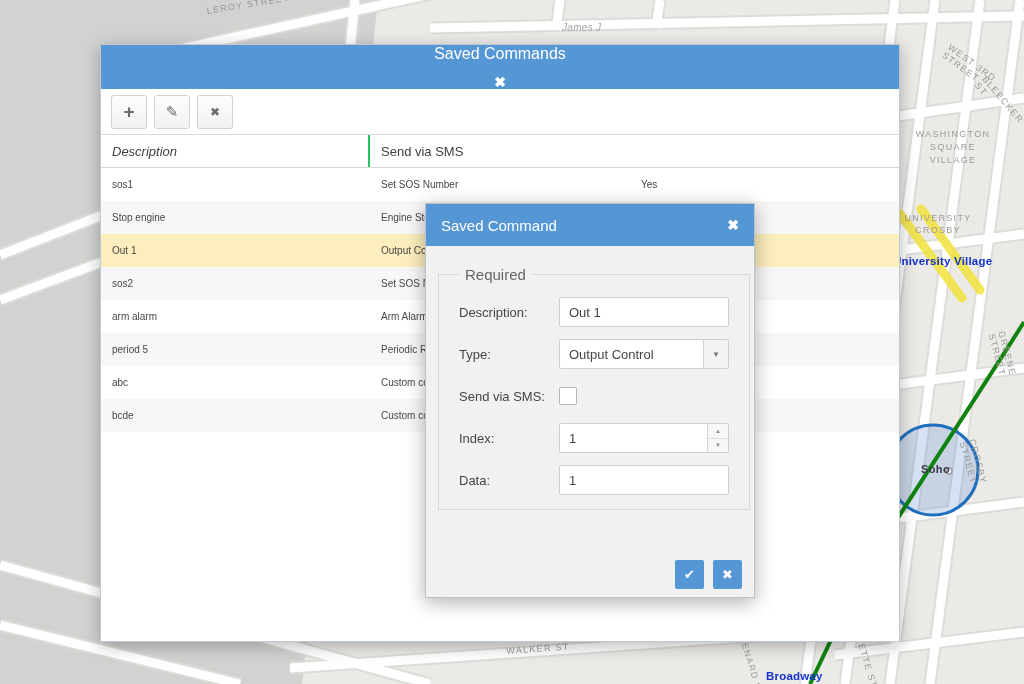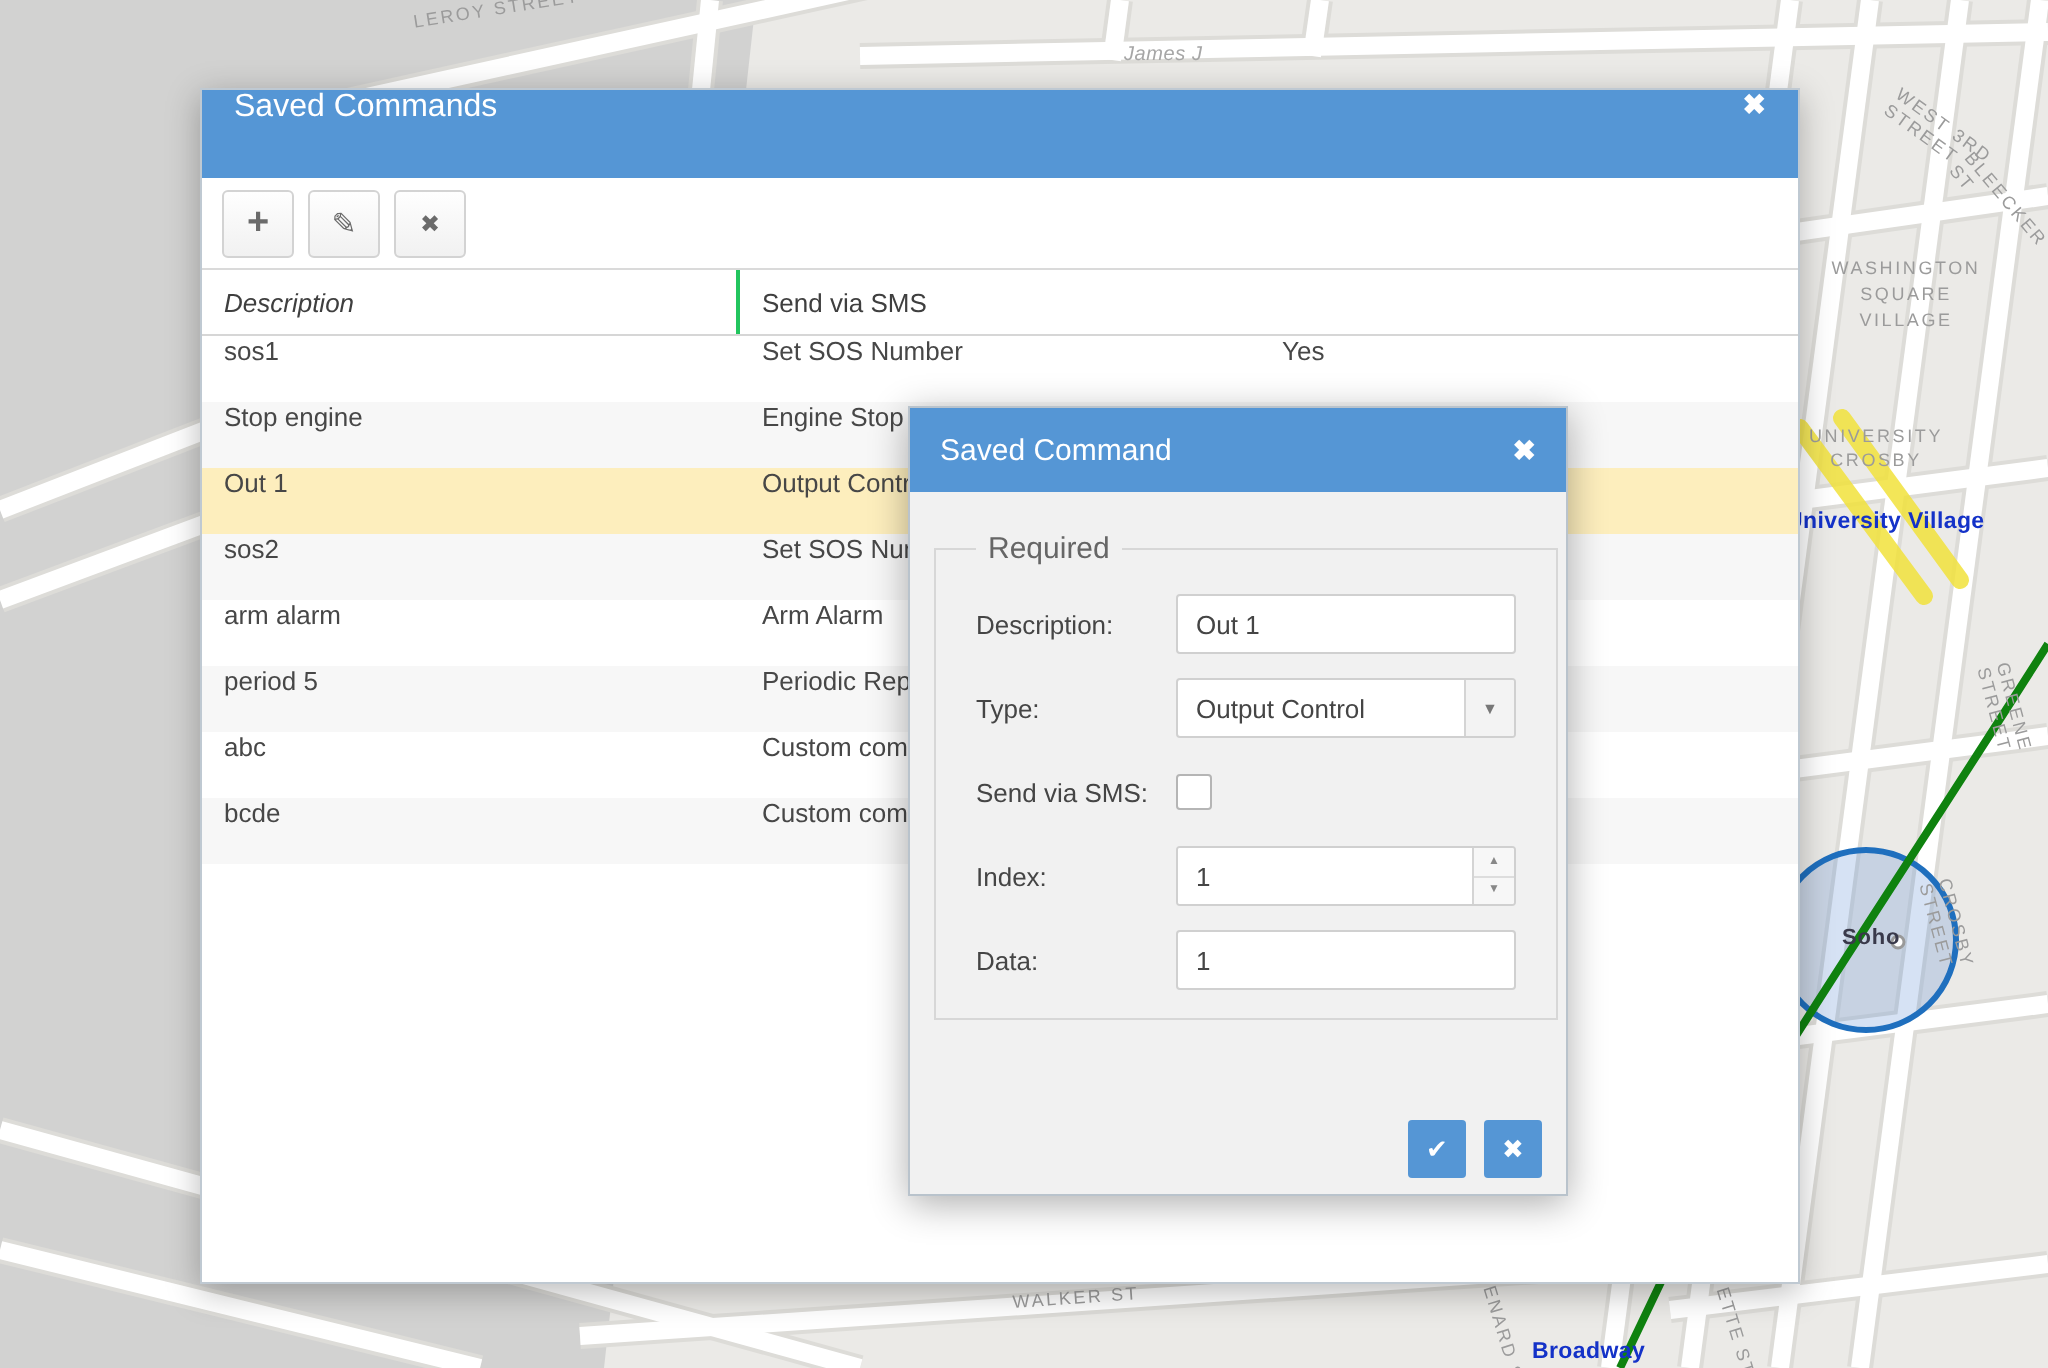--- a/index.html
+++ b/index.html
@@ -19,49 +19,49 @@
   .ml-blue{color:#1432c8;font-weight:bold;font-size:11.5px;letter-spacing:.2px;}
   .ml-place{color:#39394a;font-weight:bold;font-size:11px;letter-spacing:.4px;}
 
   
   .window{
     position:absolute;left:100px;top:44px;width:800px;height:598px;
     background:#fff;border:1px solid #bfc9d2;box-sizing:border-box;
     box-shadow:0 4px 16px rgba(0,0,0,.28);
   }
   .win-header{
-    height:44px;background:#5596d5;display:flex;
-    padding:0 16px;color:#fff;font-size:16px;box-sizing:border-box;
+    height:44px;background:#5596d5;display:flex;align-items:center;
+    padding:0 16px;color:#fff;font-size:16px;box-sizing:border-box;flex-direction:column;
   }
   .win-title{flex:1;}
   .close-x{color:#fff;font-size:14px;font-weight:bold;cursor:pointer;line-height:1;}
   .toolbar{height:45px;display:flex;align-items:center;padding:0 10px;gap:7px;background:#fff;box-sizing:border-box;}
   .tool-btn{
     width:34px;height:32px;border:1px solid #d3d3d3;border-radius:3px;
     background:linear-gradient(#fefefe,#f1f1f1);color:#6b6b6b;
     display:flex;align-items:center;justify-content:center;font-size:15px;cursor:pointer;
   }
   .tool-btn.add{font-size:19px;font-weight:bold;}
   .grid-header{
     display:flex;height:32px;border-top:1px solid #dadada;border-bottom:1px solid #d6d6d6;
     font-size:13px;color:#3f3f3f;background:#fff;
   }
   .grid-header .cell{display:flex;align-items:center;}
   .grid-header .cell:not(:last-child){border-right:2px solid #22c55e;font-style:italic;}
   .cell{padding-left:11px;box-sizing:border-box;overflow:hidden;white-space:nowrap;}
   .col-desc{width:269px;flex-shrink:0;}
   .col-type{width:260px;flex-shrink:0;}
   .col-sms{flex:1;}
-  .grid-row{display:flex;height:33px;font-size:13px;color:#474747;cursor:pointer;}
+  .grid-row{display:flex;height:33px;align-items:center;font-size:10px;color:#474747;cursor:pointer;}
   .grid-row:nth-child(even){background:#f7f7f7;}
   .grid-row.selected{background:#fdeebd;}
 
   
   .dialog{
-    position:absolute;left:454px;top:203px;width:330px;height:395px;
+    position:absolute;left:425px;top:203px;width:330px;height:395px;
     background:#f1f1f1;border:1px solid #b9c3cc;box-sizing:border-box;
     box-shadow:0 4px 18px rgba(0,0,0,.32);
   }
   .dlg-header{
     height:42px;background:#5596d5;display:flex;align-items:center;
     padding:0 15px;color:#fff;font-size:15px;box-sizing:border-box;
   }
   .dlg-title{flex:1;}
   .dlg-body{position:relative;height:353px;box-sizing:border-box;padding:20px 12px 0;}
   fieldset{border:1px solid #d7d7d7;margin:0;padding:14px 20px 2px;}

